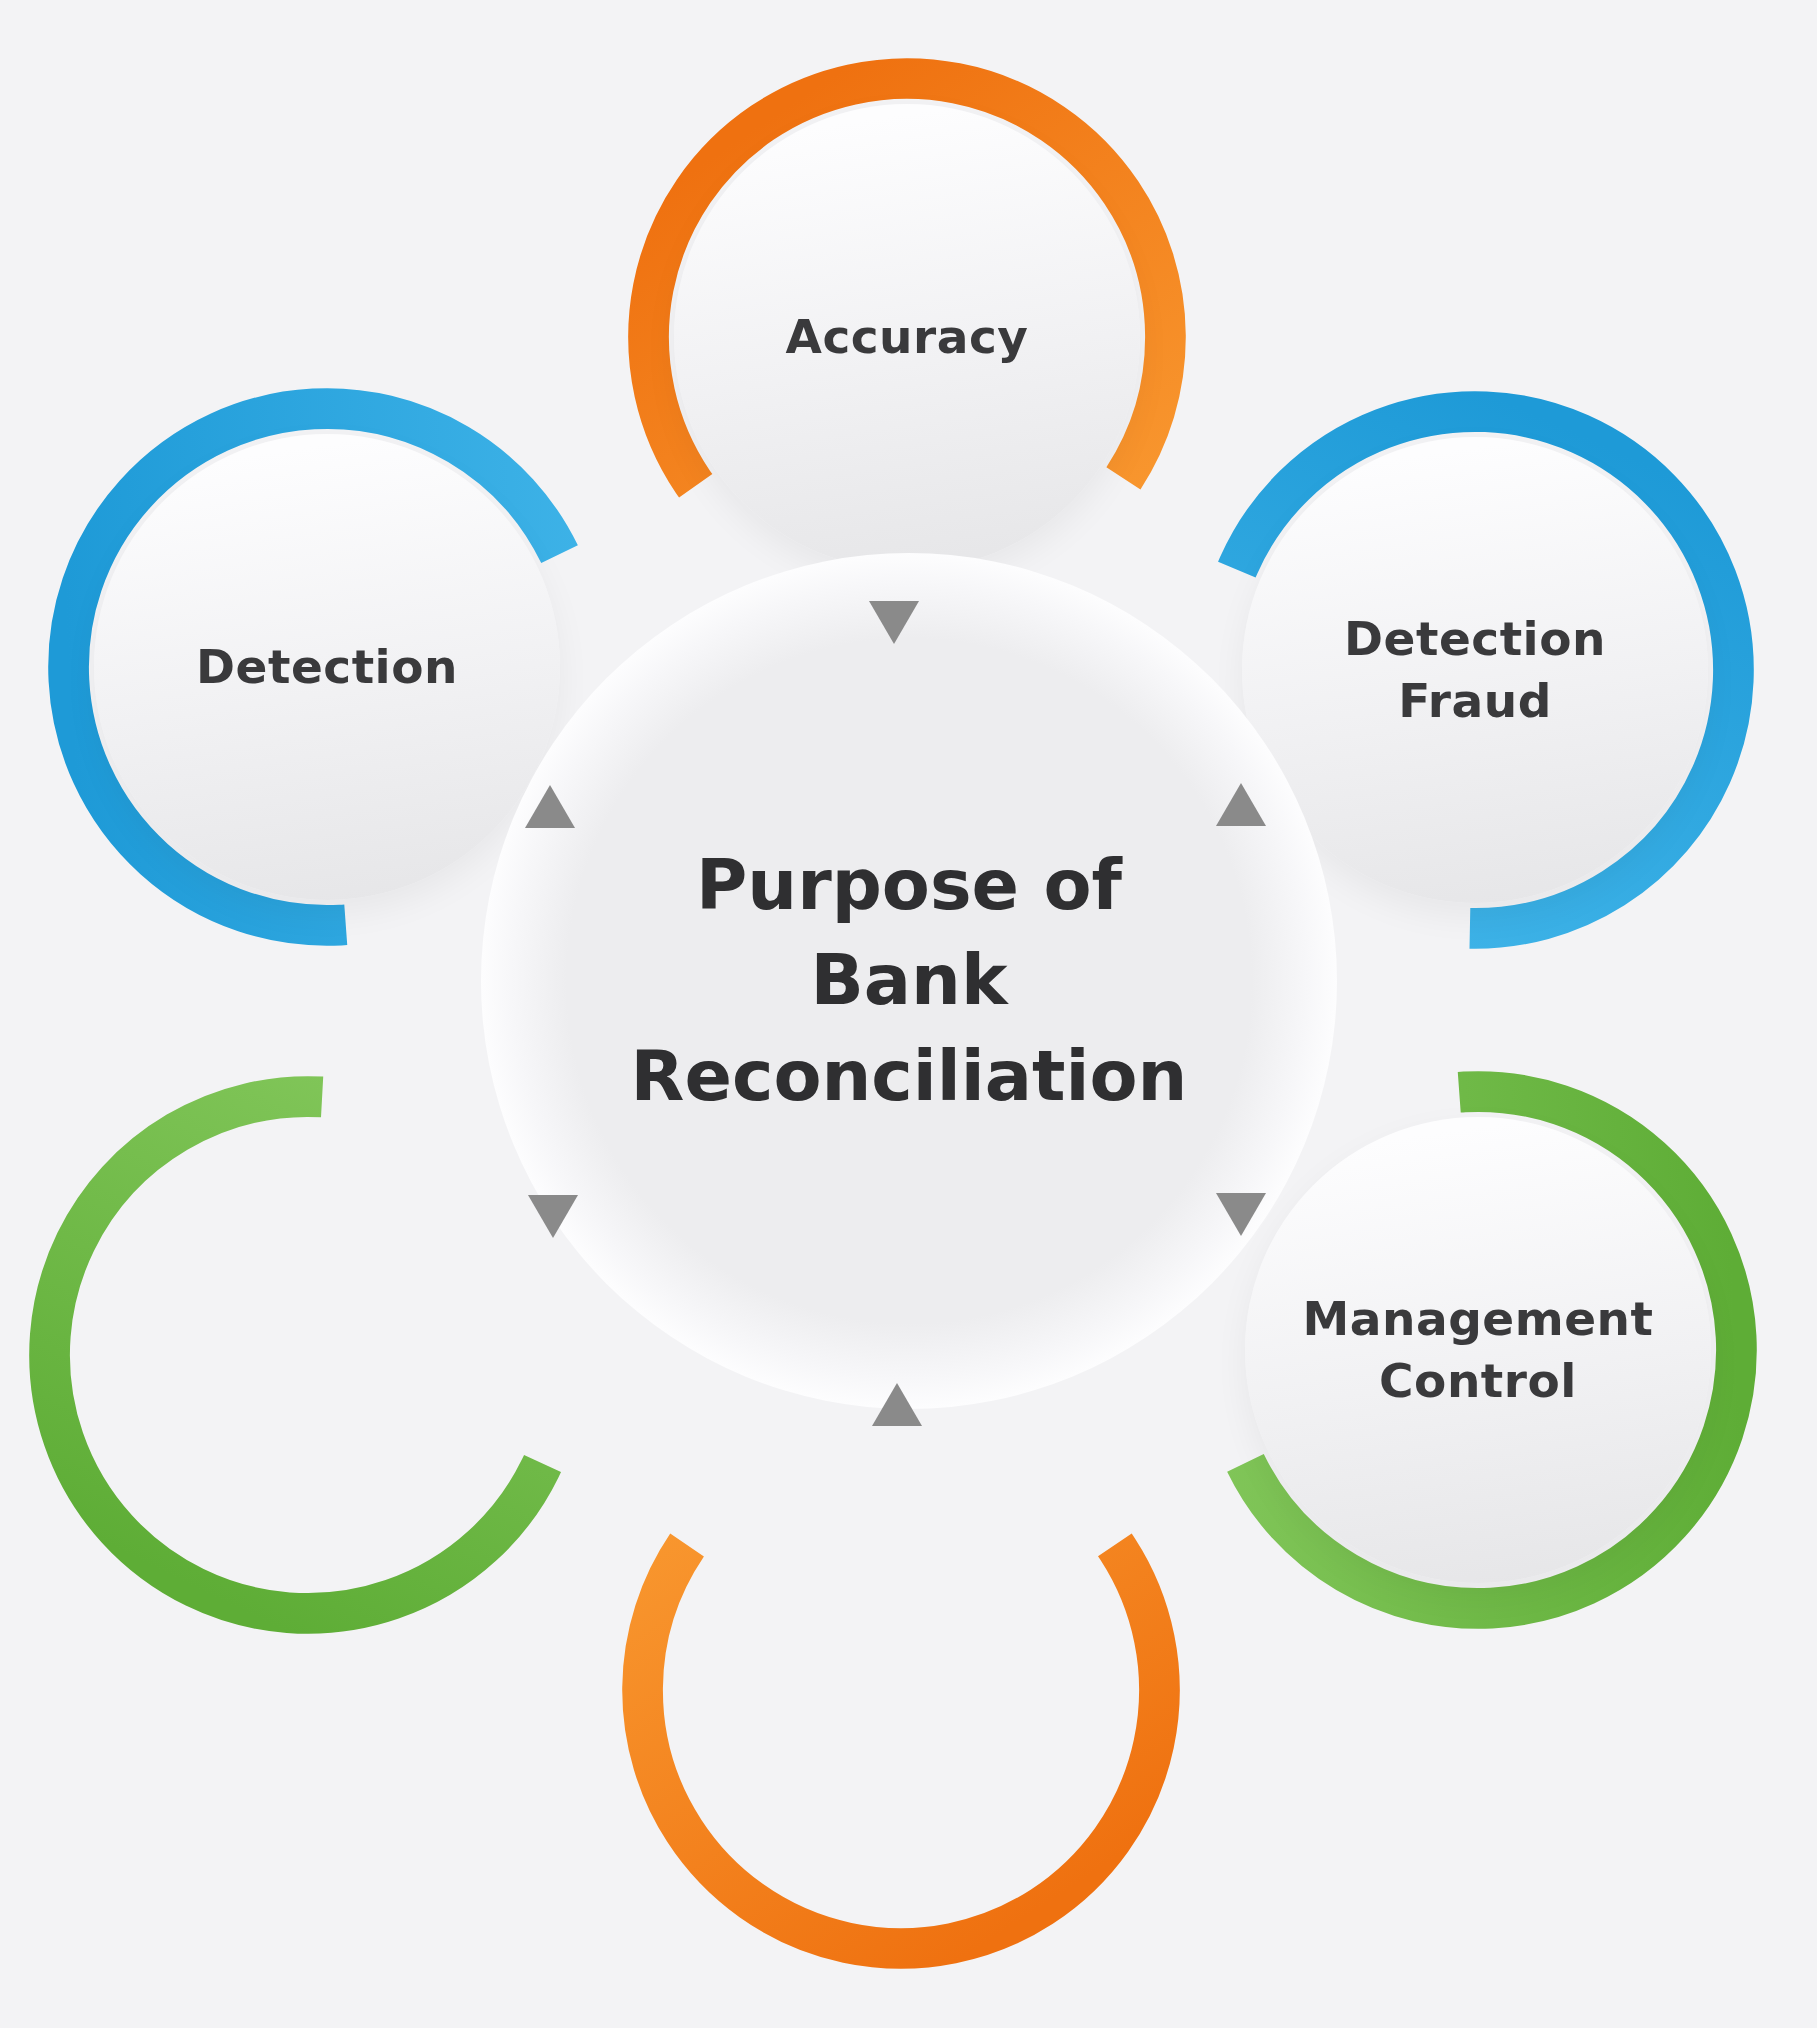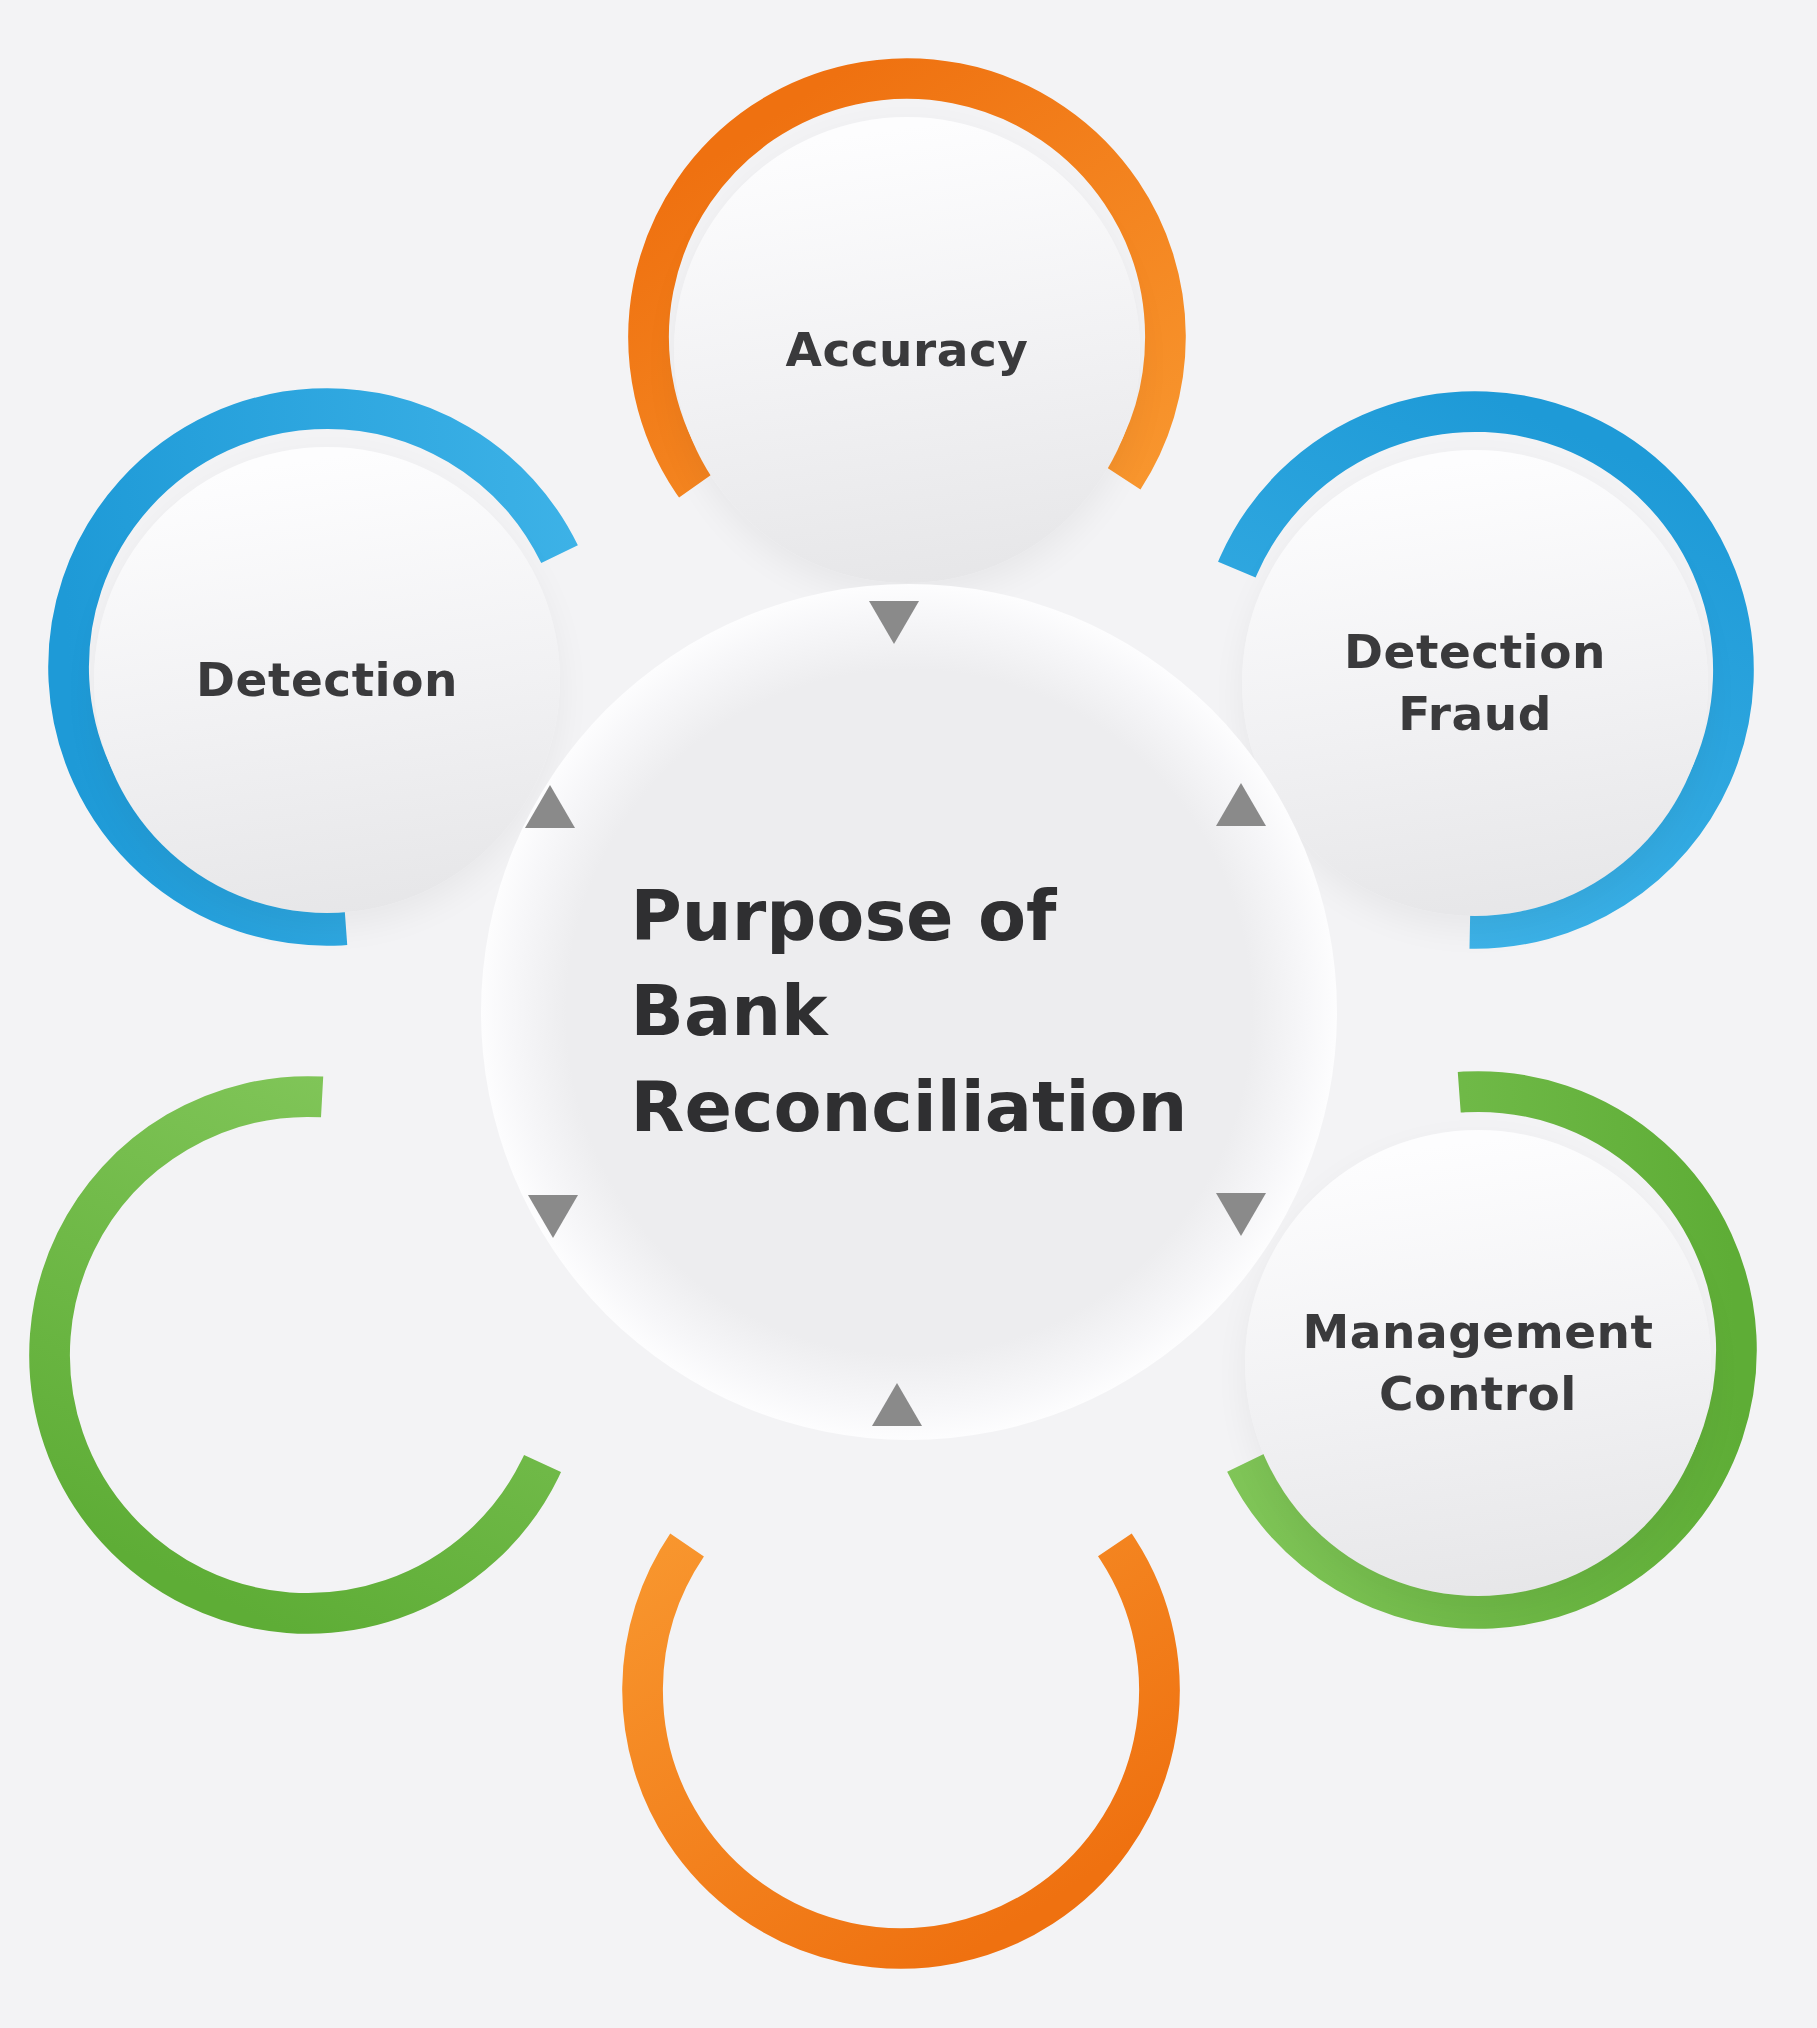--- a/index.html
+++ b/index.html
@@ -3,36 +3,36 @@
 <meta charset="utf-8">
 <style>
   html,body{margin:0;padding:0;}
   body{
     width:1817px;height:2029px;position:relative;overflow:hidden;
     background:#f3f3f5;
     font-family:"DejaVu Sans","Liberation Sans",sans-serif;
   }
   
   .hub{
-    position:absolute;left:481px;top:584px;width:856px;height:856px;
+    position:absolute;left:481px;top:553px;width:856px;height:856px;
     border-radius:50%;
     background:radial-gradient(closest-side,#ededef 0%,#ededef 80%,#f7f7f9 93%,#fdfdfe 100%);
-    display:flex;align-items:center;justify-content:center;text-align:left;
+    display:flex;align-items:center;justify-content:center;text-align:center;
     z-index:3;
   }
   .hub-title{
     font-size:70px;font-weight:700;color:#2f2f31;line-height:1.36;
     letter-spacing:0px;
   }
   .hub-title span{display:block;}
   
   .node{position:absolute;width:568px;height:568px;z-index:2;}
   .node svg.ring{position:absolute;left:0;top:0;width:568px;height:568px;}
   .bubble{
-    position:absolute;left:51px;top:64px;width:466px;height:466px;border-radius:50%;
+    position:absolute;left:51px;top:51px;width:466px;height:466px;border-radius:50%;
     background:linear-gradient(172deg,#fdfdfe 8%,#f1f1f3 55%,#e5e5e7 100%);
     box-shadow:0 13.2px 34px rgba(0,0,0,0.05);
     display:flex;align-items:center;justify-content:center;text-align:center;
   }
   .node-label{
     font-size:47px;font-weight:700;color:#3a3a3c;line-height:1.32;letter-spacing:0.5px;
   }
   .node-label span{display:block;}
   .node-accuracy            {left:623px; top:53px;}
   .node-cash-flow-management{left:43px;  top:383px;}

